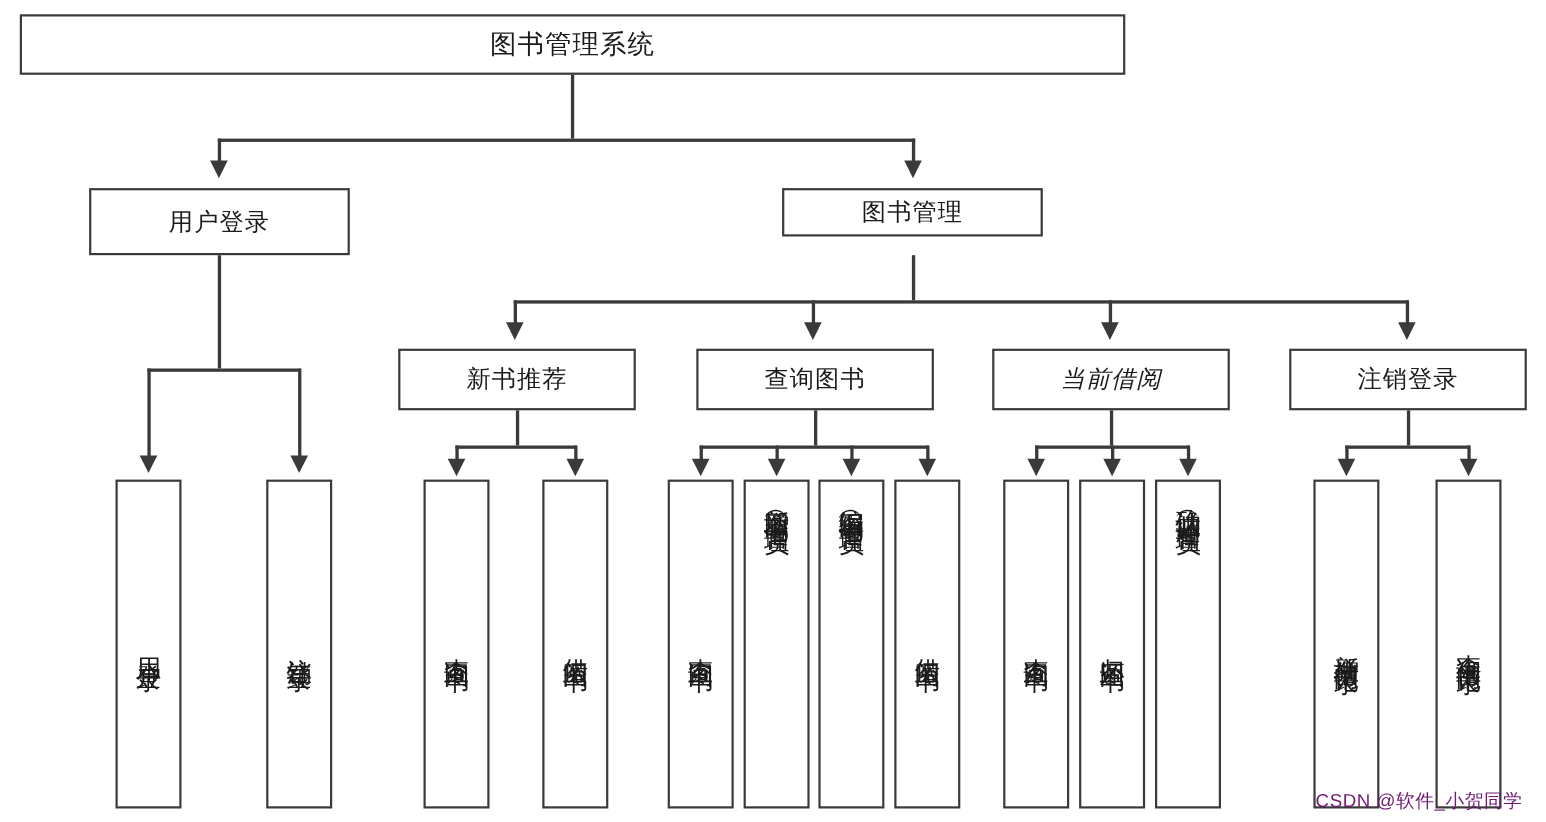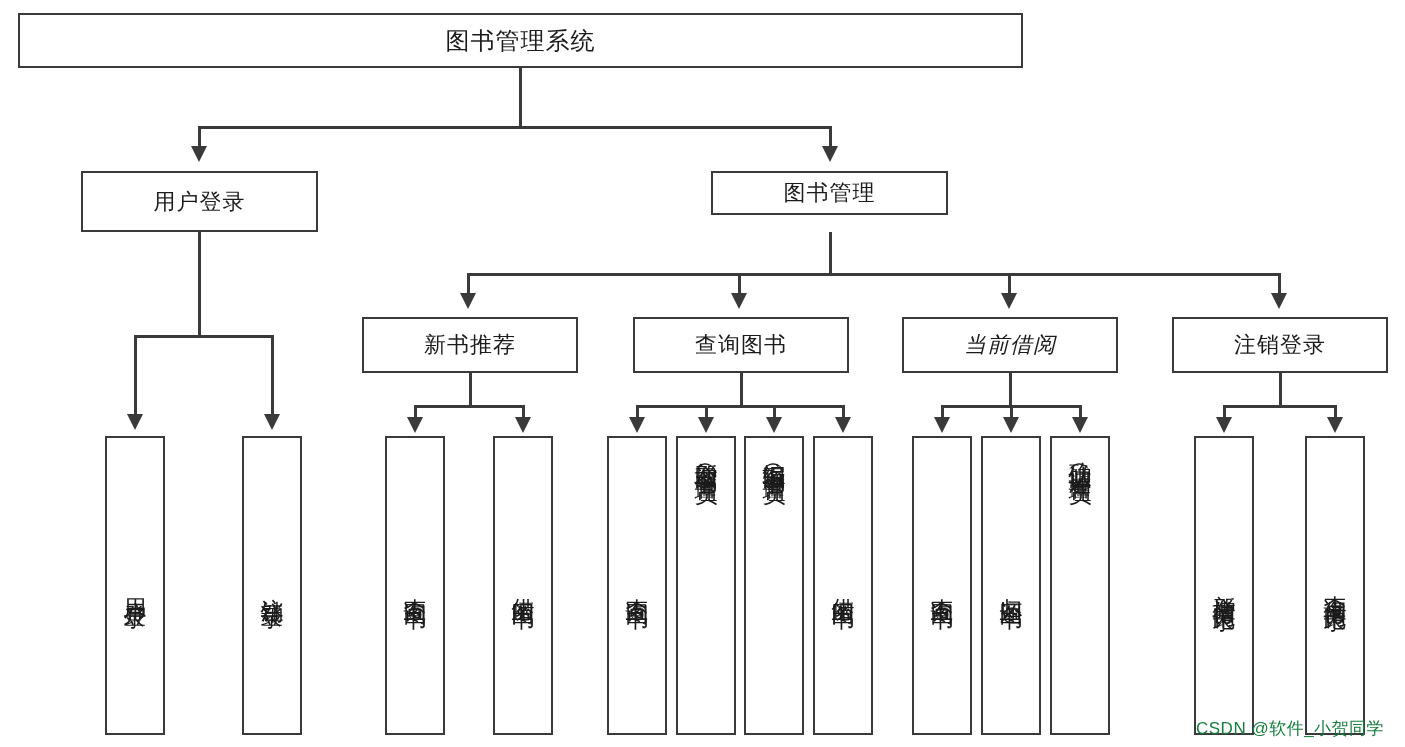--- a/index.html
+++ b/index.html
@@ -68,21 +68,21 @@
     width:0;height:0;
     border-left:8px solid transparent;
     border-right:8px solid transparent;
     border-top:16px solid #3a3a3a;
   }
 
   
   .watermark{
     position:absolute;
     font-size:17px;
-    color:#15803d;
+    color:#701a75;
     white-space:nowrap;
     letter-spacing:0.5px;
     user-select:none;
   }
 </style>
 </head>
 <body>
 
 <div id="stage">
 

